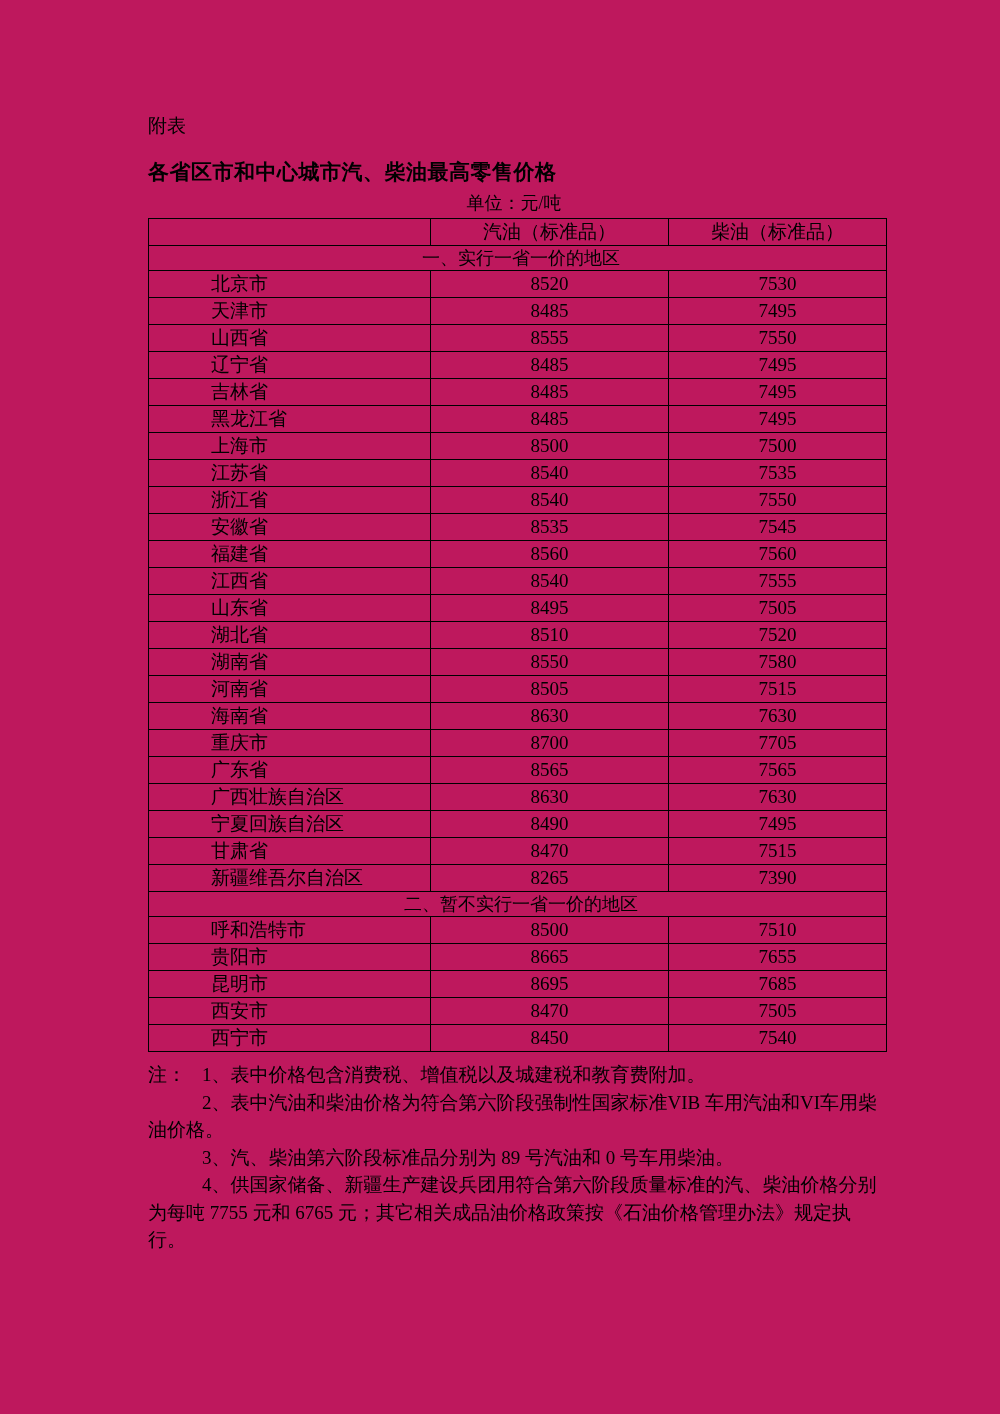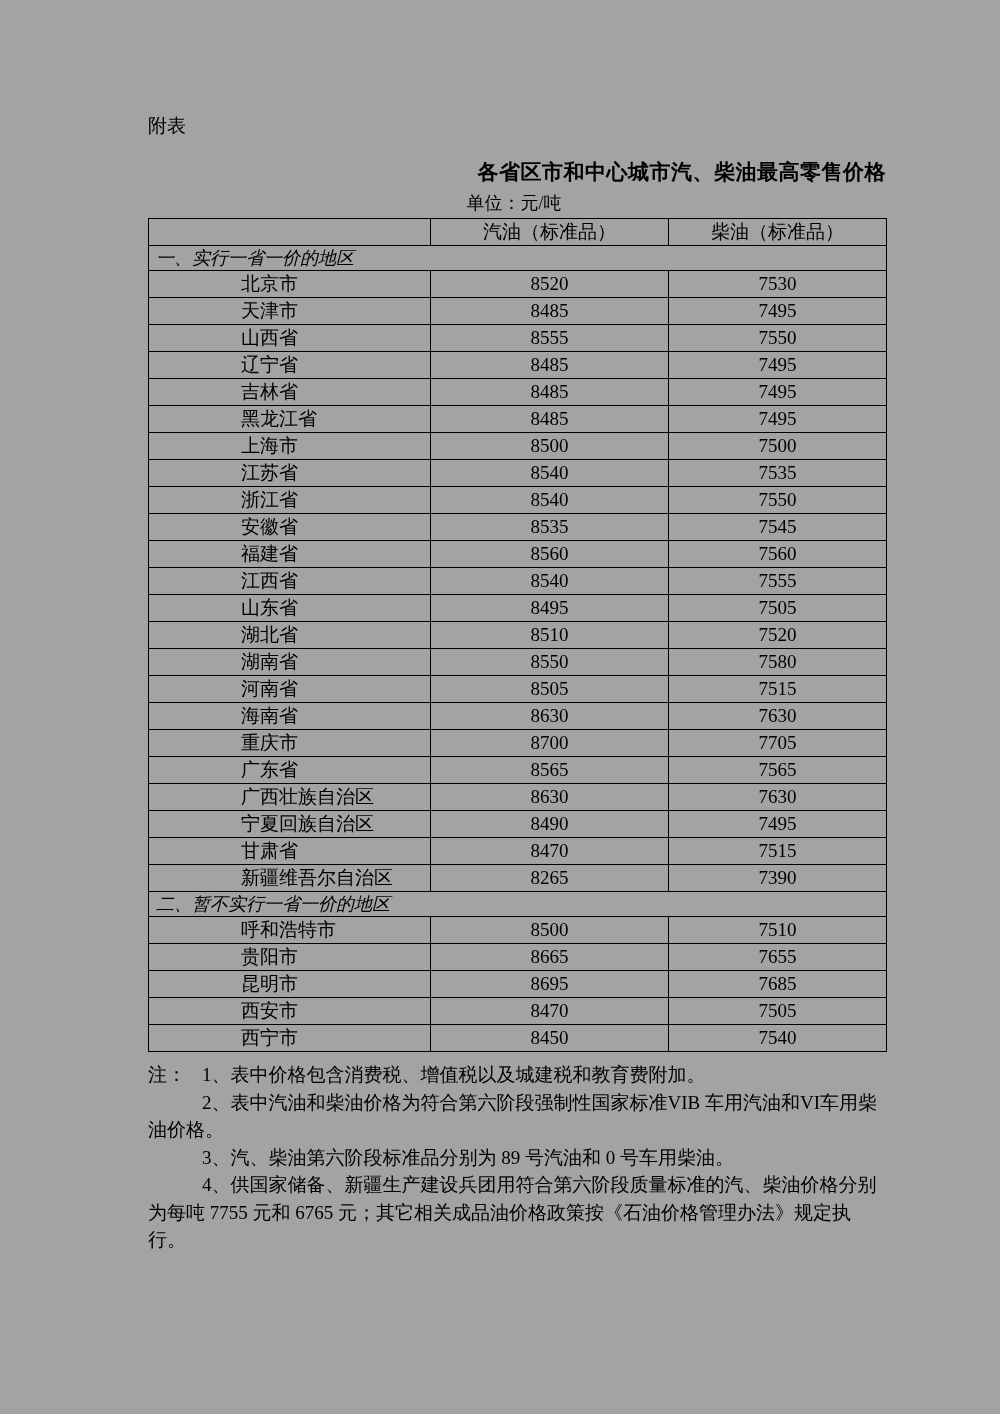--- a/index.html
+++ b/index.html
@@ -1,21 +1,21 @@
 <!DOCTYPE html>
 <html><head>
 <meta charset="utf-8">
 <style>
   * { margin: 0; padding: 0; box-sizing: border-box; }
   html, body { background: #ffffff; }
   .page {
     position: relative;
     width: 1000px;
     height: 1414px;
-    background: #a3a3a3;
+    background: #be185d;
     color: #000000;
     font-family: "Liberation Serif", "DejaVu Serif", serif;
     overflow: hidden;
   }
   .content {
     position: absolute;
     left: 148px;
     top: 0;
     width: 738px;
   }
@@ -24,21 +24,21 @@
     font-size: 19px;
     line-height: 25px;
     text-align: left;
   }
   .doc-title {
     margin-top: 19px;
     font-family: "Liberation Sans", "DejaVu Sans", sans-serif;
     font-weight: bold;
     font-size: 21px;
     line-height: 29px;
-    text-align: right;
+    text-align: left;
     letter-spacing: 0.5px;
   }
   .unit-line {
     margin-top: 5px;
     font-size: 18px;
     line-height: 24px;
     text-align: center;
     padding-right: 6px;
   }
   table.price-table {
@@ -55,29 +55,28 @@
     vertical-align: middle;
     overflow: hidden;
     white-space: nowrap;
   }
   table.price-table thead th {
     height: 16px;
     text-align: center;
   }
   tr.section-row td {
     height: 23px;
-    text-align: left;
+    text-align: center;
     padding-left: 7px;
     font-size: 18px;
-    font-style: italic;
   }
   td.region-cell {
     height: 27px;
     text-align: left;
-    padding-left: 92px;
+    padding-left: 62px;
   }
   td.value-cell {
     height: 18px;
     text-align: center;
   }
   .notes {
     margin-top: 9px;
     font-size: 19px;
     line-height: 27.5px;
   }

